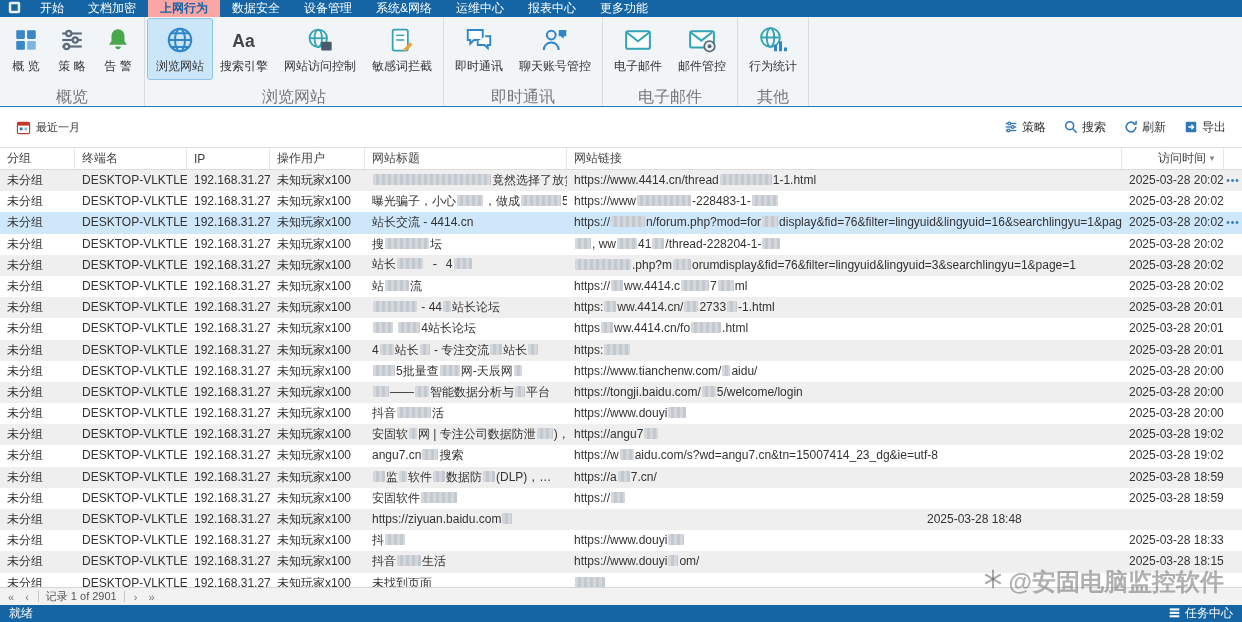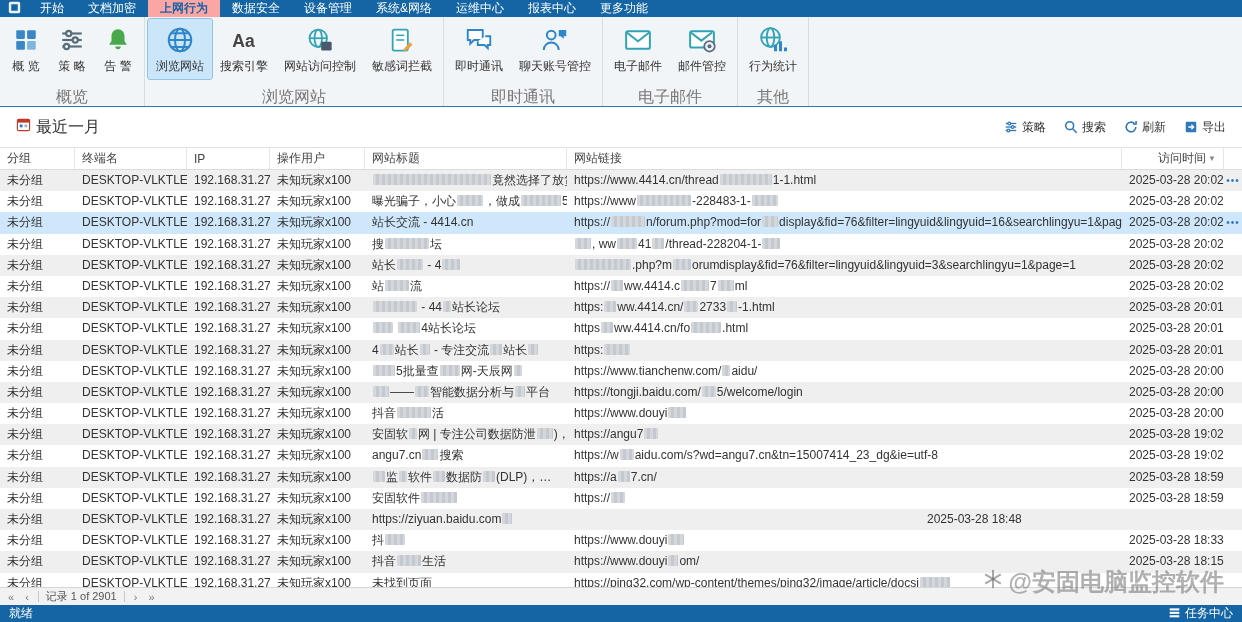--- a/index.html
+++ b/index.html
@@ -19,21 +19,21 @@
   .rgroup { display:flex; flex-direction:column; border-right:1px solid #d8dde2; padding:2px 3px 0; }
   .rbtns { flex:1; display:flex; align-items:flex-start; }
   .rbtn { display:flex; flex-direction:column; align-items:center; justify-content:flex-start; padding:5px 8px 4px; min-width:46px; border-radius:2px; }
   .rbtn .ricon { height:32px; display:flex; align-items:center; justify-content:center; }
   .rbtn .rlabel { font-size:12px; color:#333; margin-top:2px; white-space:nowrap; }
   .rbtn.sel { background:#cbe5f9; outline:1px solid #8fc3ec; }
   .glabel { height:17px; text-align:center; font-size:16px; color:#777; line-height:16px; white-space:nowrap; }
 
   
   .toolbar { height:40px; display:flex; align-items:center; padding:0 16px; background:#fff; flex:0 0 auto; }
-  .datefilter { display:flex; align-items:flex-start; gap:5px; font-size:16px; color:#333; cursor:default; }
+  .datefilter { display:flex; align-items:flex-start; gap:5px; font-size:11px; color:#333; cursor:default; }
   .tspacer { flex:1; }
   .actions { display:flex; align-items:center; }
   .taction { display:flex; align-items:center; gap:4px; font-size:12px; color:#333; margin-left:18px; cursor:default; }
   .ticon { display:flex; align-items:center; }
 
   
   .tablewrap { flex:1 1 auto; overflow:hidden; border-top:1px solid #e0e0e0; }
   .thead { display:flex; height:22px; border-bottom:1px solid #dcdcdc; background:#fff; }
   .th { font-size:12px; color:#444; padding:0 7px; border-right:1px solid #e6e6e6; white-space:nowrap; overflow:hidden; display:flex; align-items:center; justify-content:space-between; flex:0 0 auto; }
   .filterarrow { font-size:8px; color:#888; margin-left:2px; }
@@ -363,21 +363,21 @@
           <div class="td" style="width: 202px;"><span>搜</span><span class="blurseg" style="width: 44px;"></span><span>坛</span></div>
           <div class="td" style="width: 555px;"><span class="blurseg" style="width: 16px;"></span><span>, ww</span><span class="blurseg" style="width: 20px;"></span><span>41</span><span class="blurseg" style="width: 12px;"></span><span>/thread-228204-1-</span><span class="blurseg" style="width: 18px;"></span></div>
           <div class="td" style="width: 102px;">2025-03-28 20:02:12</div>
           <div class="td more" style="width: 18px;"></div>
         </div>
         <div class="trow odd">
           <div class="td" style="width: 75px;">未分组</div>
           <div class="td" style="width: 112px;">DESKTOP-VLKTLE1</div>
           <div class="td" style="width: 83px;">192.168.31.27</div>
           <div class="td" style="width: 95px;">未知玩家x100</div>
-          <div class="td" style="width: 202px;"><span>站长</span><span class="blurseg" style="width: 26px;"></span><span> - 4</span><span class="blurseg" style="width: 18px;"></span></div>
+          <div class="td" style="width: 202px; font-family: Liberation Mono, monospace;"><span>站长</span><span class="blurseg" style="width: 26px;"></span><span> - 4</span><span class="blurseg" style="width: 18px;"></span></div>
           <div class="td" style="width: 555px;"><span class="blurseg" style="width: 56px;"></span><span>.php?m</span><span class="blurseg" style="width: 18px;"></span><span>orumdisplay&amp;fid=76&amp;filter=lingyuid&amp;lingyuid=3&amp;searchlingyu=1&amp;page=1</span></div>
           <div class="td" style="width: 102px;">2025-03-28 20:02:09</div>
           <div class="td more" style="width: 18px;"></div>
         </div>
         <div class="trow">
           <div class="td" style="width: 75px;">未分组</div>
           <div class="td" style="width: 112px;">DESKTOP-VLKTLE1</div>
           <div class="td" style="width: 83px;">192.168.31.27</div>
           <div class="td" style="width: 95px;">未知玩家x100</div>
           <div class="td" style="width: 202px;"><span>站</span><span class="blurseg" style="width: 24px;"></span><span>流</span></div>
@@ -513,21 +513,21 @@
           <div class="td" style="width: 555px;"><span>https://www.douyi</span><span class="blurseg" style="width: 10px;"></span><span>om/</span></div>
           <div class="td" style="width: 102px;">2025-03-28 18:15:51</div>
           <div class="td more" style="width: 18px;"></div>
         </div>
         <div class="trow">
           <div class="td" style="width: 75px;">未分组</div>
           <div class="td" style="width: 112px;">DESKTOP-VLKTLE1</div>
           <div class="td" style="width: 83px;">192.168.31.27</div>
           <div class="td" style="width: 95px;">未知玩家x100</div>
           <div class="td" style="width: 202px;"><span>未找到页面</span></div>
-          <div class="td" style="width: 555px;"><span>https://ping32.com/wp-content/themes/ping32/image/article/docsi</span><span class="blurseg" style="width: 30px;"></span></div>
+          <div class="td" style="width: 555px;"><span class="blurseg" style="width: 30px;"></span></div>
           <div class="td" style="width: 102px;"></div>
           <div class="td more" style="width: 18px;"></div>
         </div>
       </div>
   </div>
 
   <div class="pager">
     <span class="pbtn">«</span>
     <span class="pbtn">‹</span>
     <span class="psep"></span>

